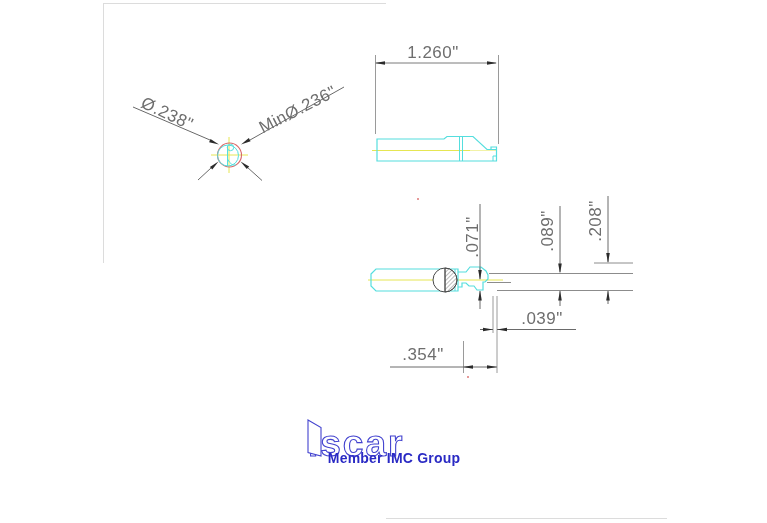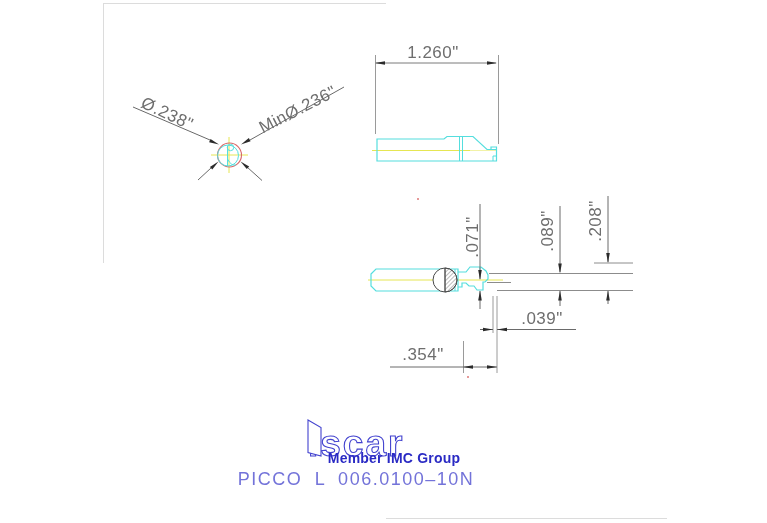--- a/index.html
+++ b/index.html
@@ -140,15 +140,14 @@
 
   <div class="label rot90" style="left:473px;top:237px;">.071"</div>
   <div class="label rot90" style="left:548px;top:231px;">.089"</div>
   <div class="label rot90" style="left:596px;top:221px;">.208"</div>
 
   <div class="label" style="left:542px;top:319px;">.039"</div>
   <div class="label" style="left:423px;top:355px;">.354"</div>
 
   <div class="member" style="left:394px;top:432px;">Member IMC Group</div>
 
-  <div class="partno" style="left:356px;top:479px;">PICCO L 006.0100–10N</div>
 
 </div>
 
 </body></html>

